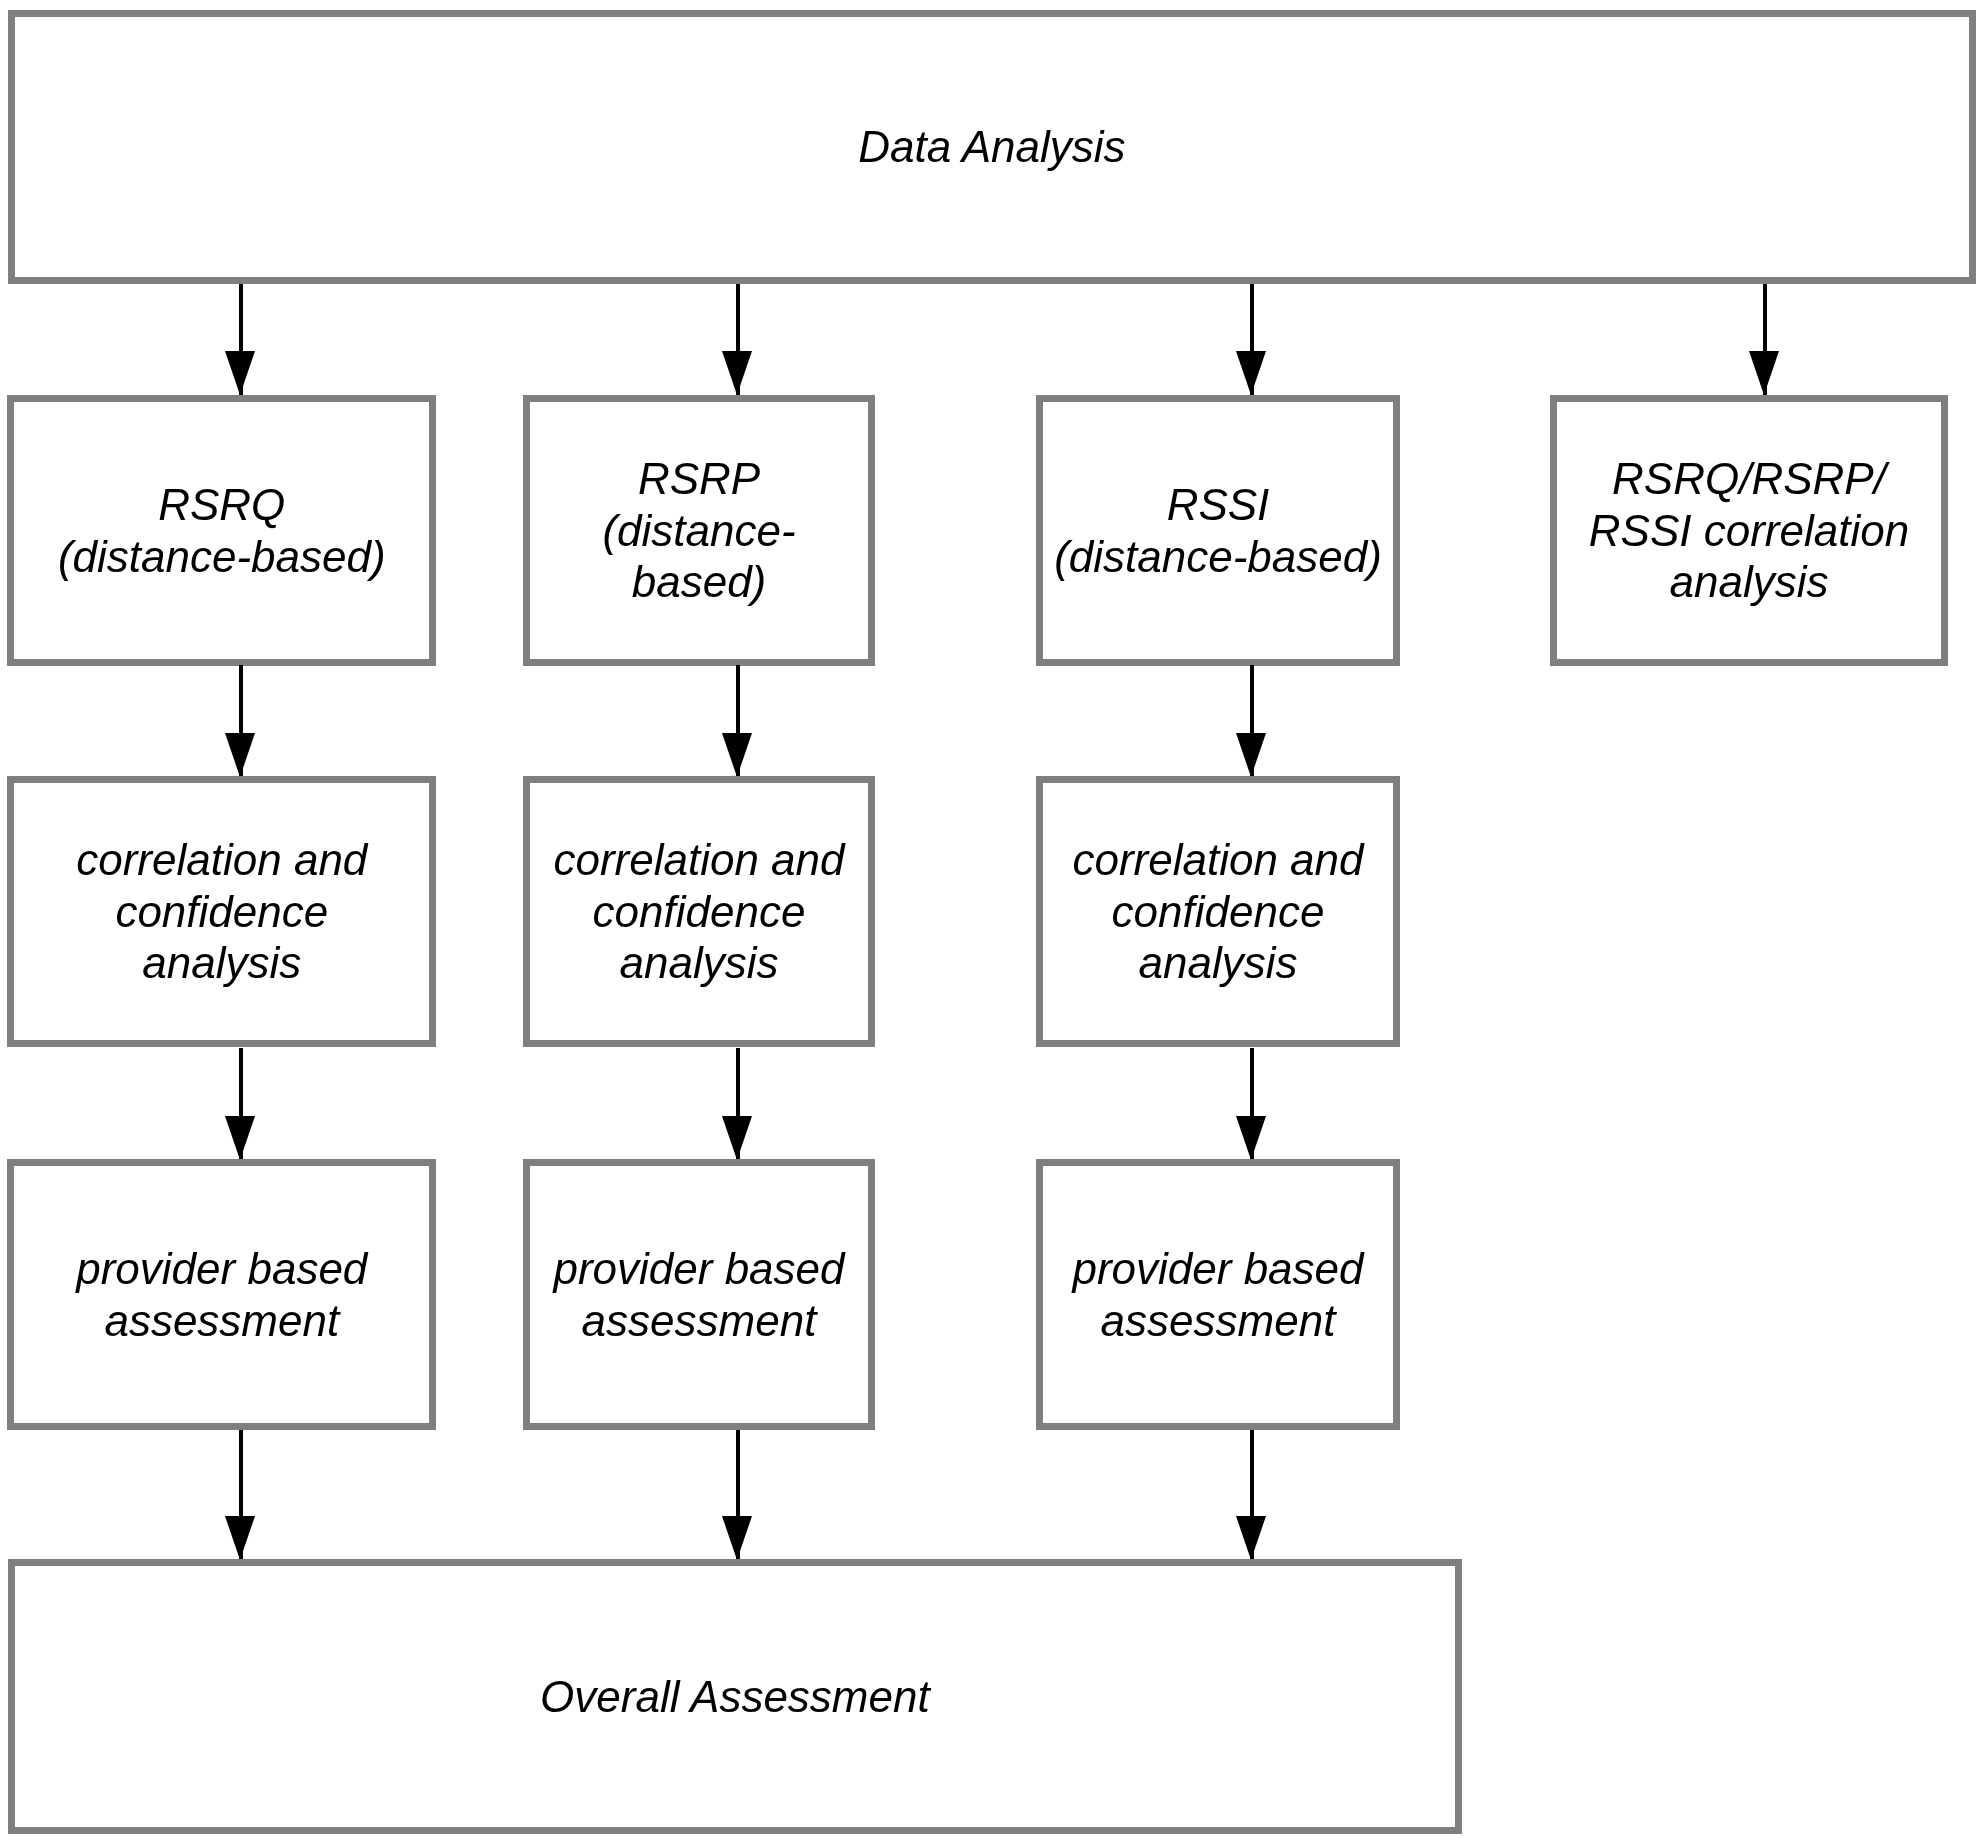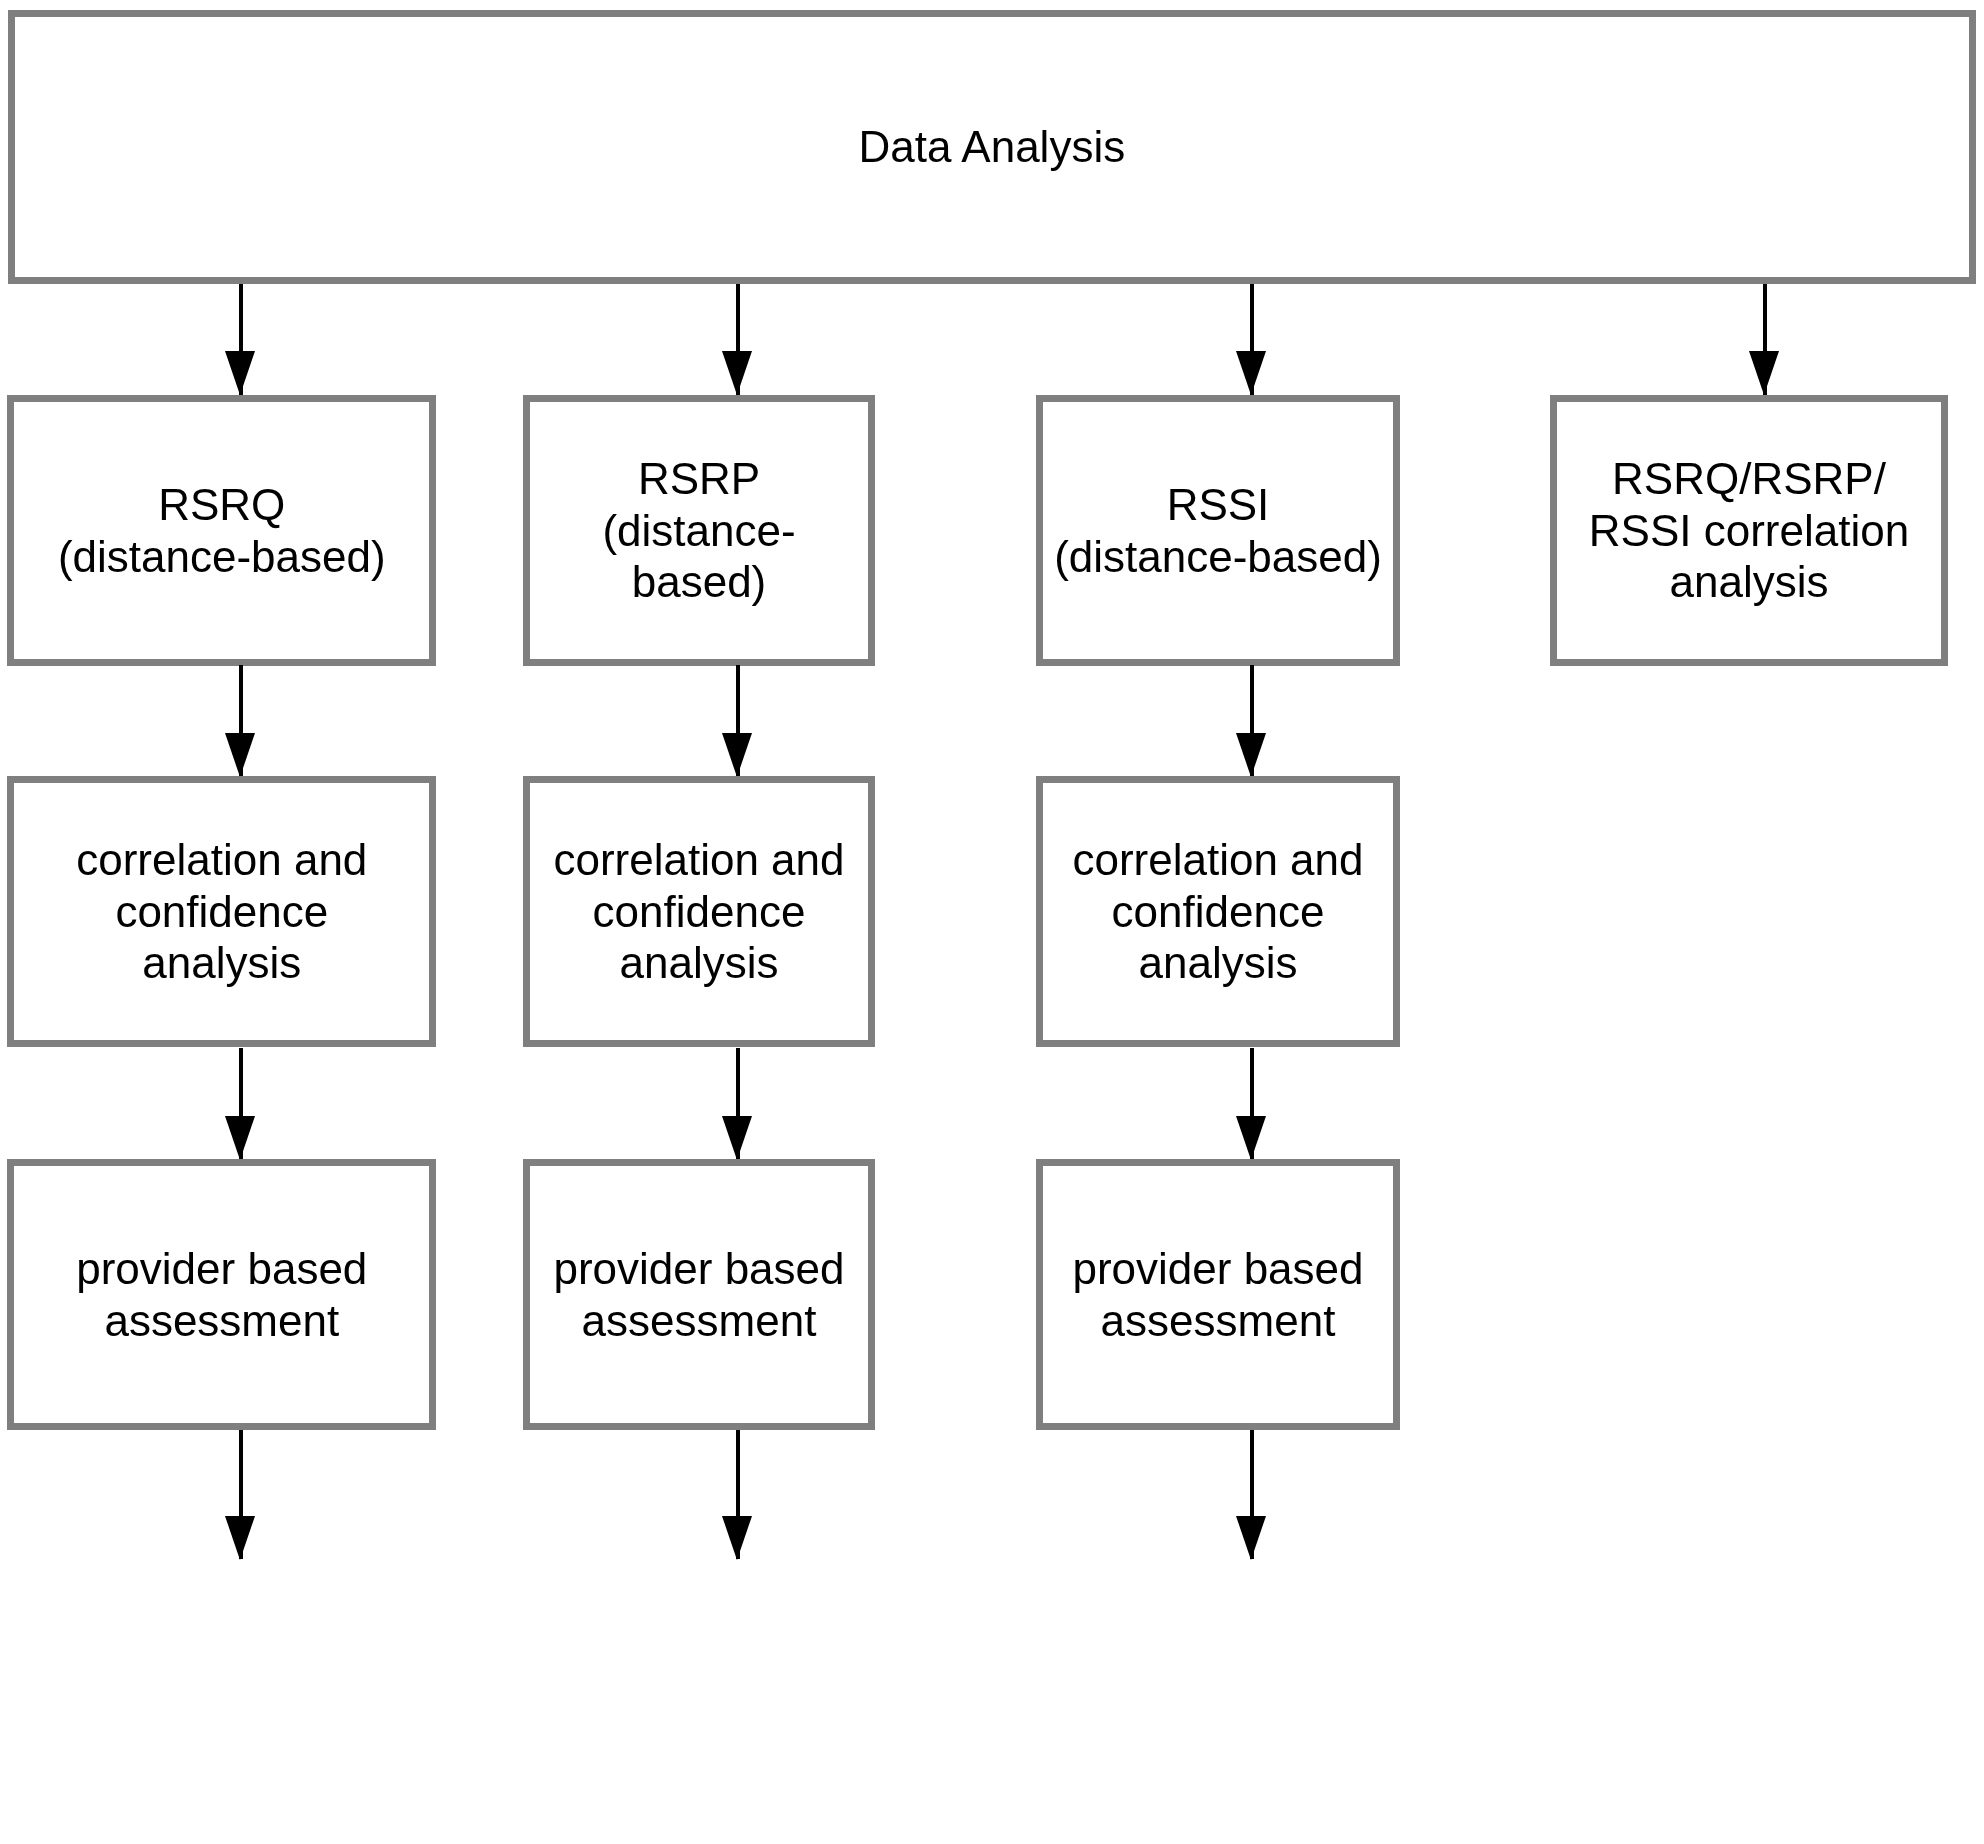--- a/index.html
+++ b/index.html
@@ -18,20 +18,21 @@
   }
   .node {
     position: absolute;
     box-sizing: border-box;
     background: #ffffff;
     border: 7.9px solid #7f7f7f;
     display: flex;
     align-items: center;
     justify-content: center;
     text-align: center;
+    font-style: italic;
   }
   .node .label {
     color: #000000;
     font-size: 44px;
     line-height: 1.18;
     letter-spacing: 0px;
     white-space: pre-line;
     padding: 0 8.5px;
   }
   
@@ -179,15 +180,18 @@
   </div>
   <div class="arrow" style="left:736px; top:1430px; height:129px;">
     <div class="arrow-line" style="height:129px;"></div>
     <div class="arrow-head" style="top:86px;"></div>
   </div>
   <div class="arrow" style="left:1250px; top:1430px; height:129px;">
     <div class="arrow-line" style="height:129px;"></div>
     <div class="arrow-head" style="top:86px;"></div>
   </div>
 
+  <div class="node" id="node-overall-assessment">
+    <span class="label">Overall Assessment</span>
+  </div>
 
 </div>
 
 
 </body></html>

